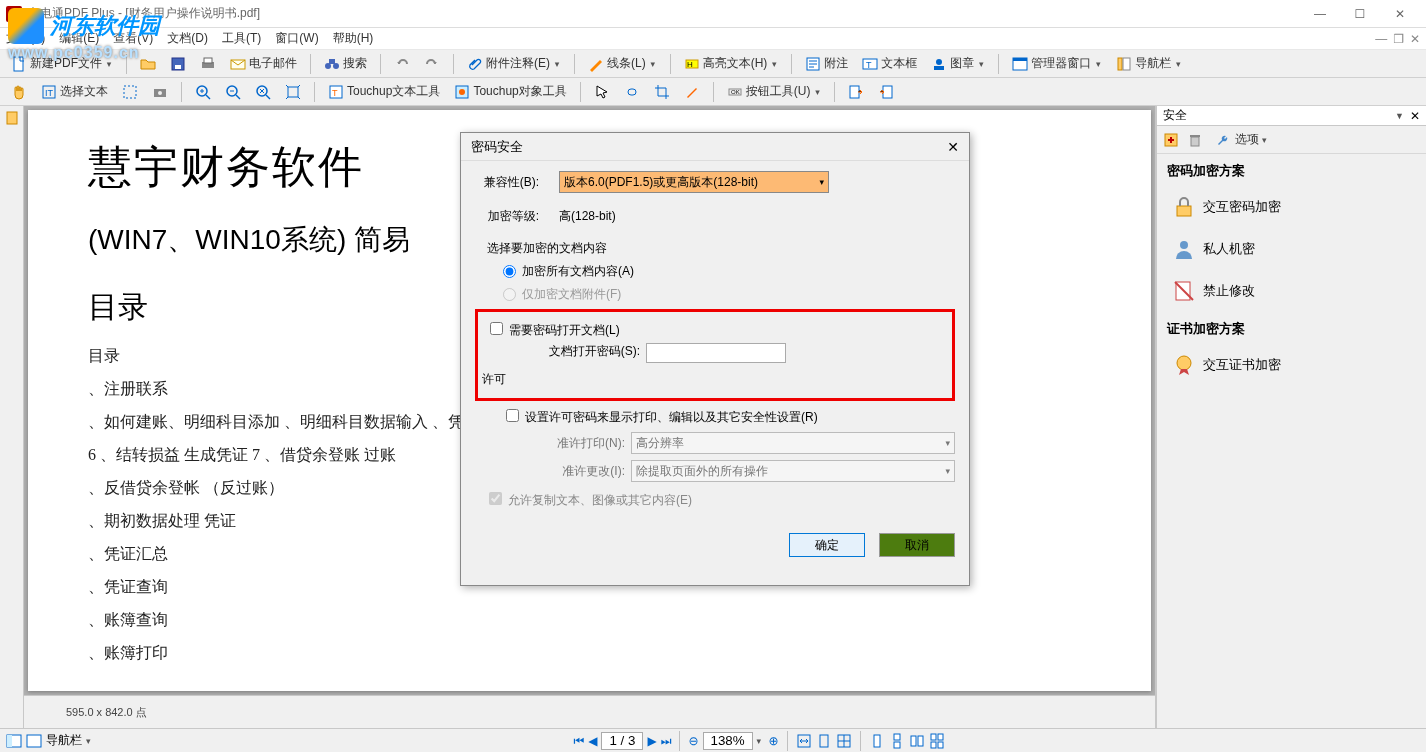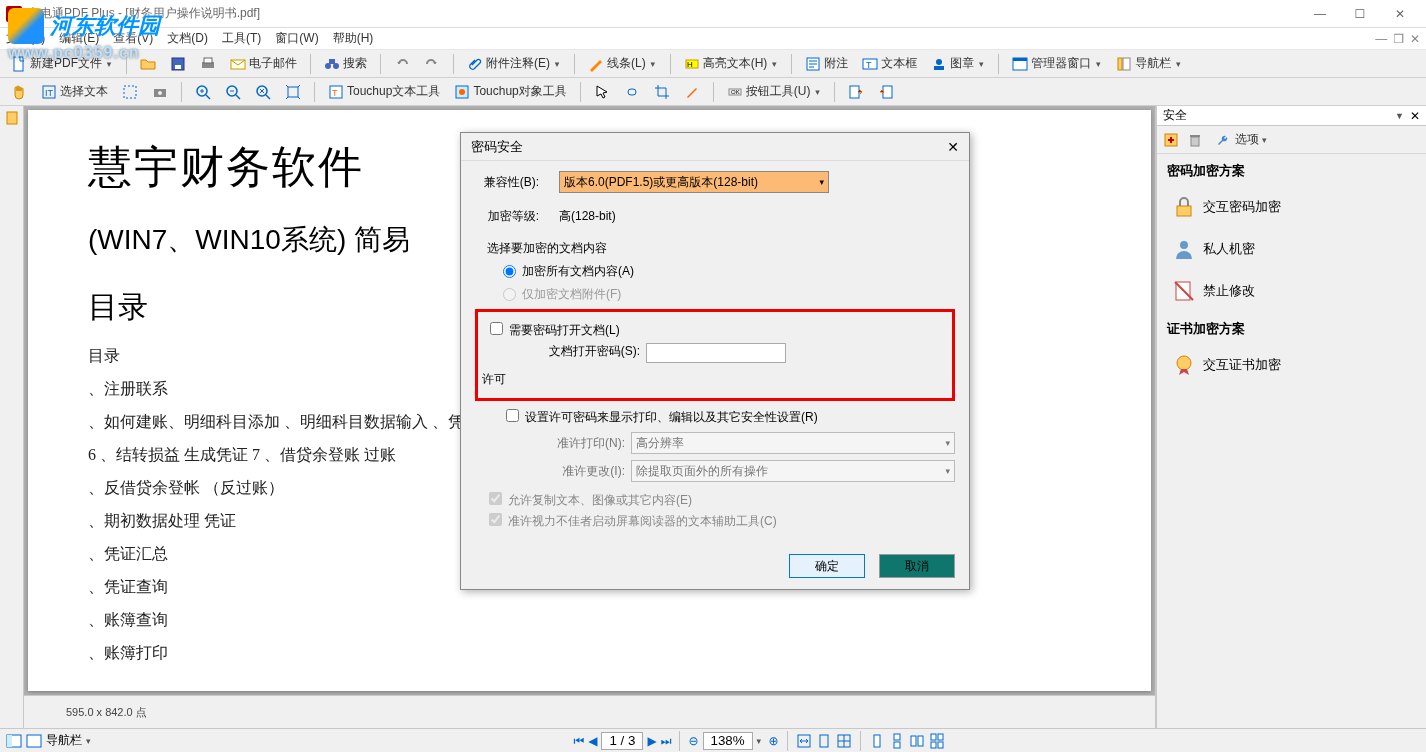--- a/index.html
+++ b/index.html
@@ -67,23 +67,23 @@
 .dlg-radio-grp { margin-left: 28px; }
 .dlg-radio-grp .r { display: flex; align-items: center; gap: 6px; margin-bottom: 6px; }
 .dlg-radio-grp input[type=radio] { width: 13px; height: 13px; }
 .highlight-box { border: 3px solid #e00; padding: 10px 12px; margin: 4px 0 8px; }
 .dlg-check-row { display: flex; align-items: flex-start; gap: 6px; margin-bottom: 4px; }
 .dlg-sub-row { display: flex; align-items: flex-start; gap: 6px; margin-left: 40px; margin-top: 4px; }
 .dlg-input { width: 140px; height: 20px; border: 1px solid #aaa; background: #fff; }
 .perm-row { display: flex; align-items: center; gap: 6px; margin-left: 40px; margin-top: 6px; }
 .perm-row label { width: 110px; text-align: right; color: #777; }
 .perm-sel { flex: 1; height: 22px; border: 1px solid #bbb; background: #f5f5f5; color: #777; padding: 0 4px; display: flex; align-items: center; justify-content: space-between; }
-.dlg-footer { display: flex; justify-content: flex-end; gap: 14px; padding: 10px 14px 11px; }
+.dlg-footer { display: flex; justify-content: flex-end; gap: 14px; padding: 10px 14px 28px; }
 .dlg-btn { width: 76px; height: 24px; border: 1px solid #0078d7; background: #e5f1fb; font-size: 12px; }
-.dlg-btn.secondary { border-color: #999; background: #0f766e; }
+.dlg-btn.secondary { border-color: #999; background: #4d7c0f; }
 
 
 .ic { display:inline-flex; width:16px; height:16px; }
 </style>
 </head>
 <body>
 
 <div class="watermark">
   <div class="wm-logo">
       <div class="wm-shape"></div>
@@ -555,23 +555,19 @@
         <label>准许更改(I):</label>
         <div class="perm-sel">
             <span>除提取页面外的所有操作</span>
             <span style="font-size:9px">▾</span>
           </div>
       </div>
       <div class="dlg-check-row" style="margin-left:14px;margin-top:10px;color:#888">
         <input type="checkbox" checked="" disabled="" style="">
         <span>允许复制文本、图像或其它内容(E)</span>
       </div>
-      <div class="dlg-check-row" style="margin-left:14px;color:#888">
-        <input type="checkbox" checked="" disabled="" style="">
-        <span>准许视力不佳者启动屏幕阅读器的文本辅助工具(C)</span>
-      </div>
     </div>
     <div class="dlg-footer">
       <button class="dlg-btn">确定</button>
       <button class="dlg-btn secondary">取消</button>
     </div>
   </div>
 </div>
 
 </body></html>

